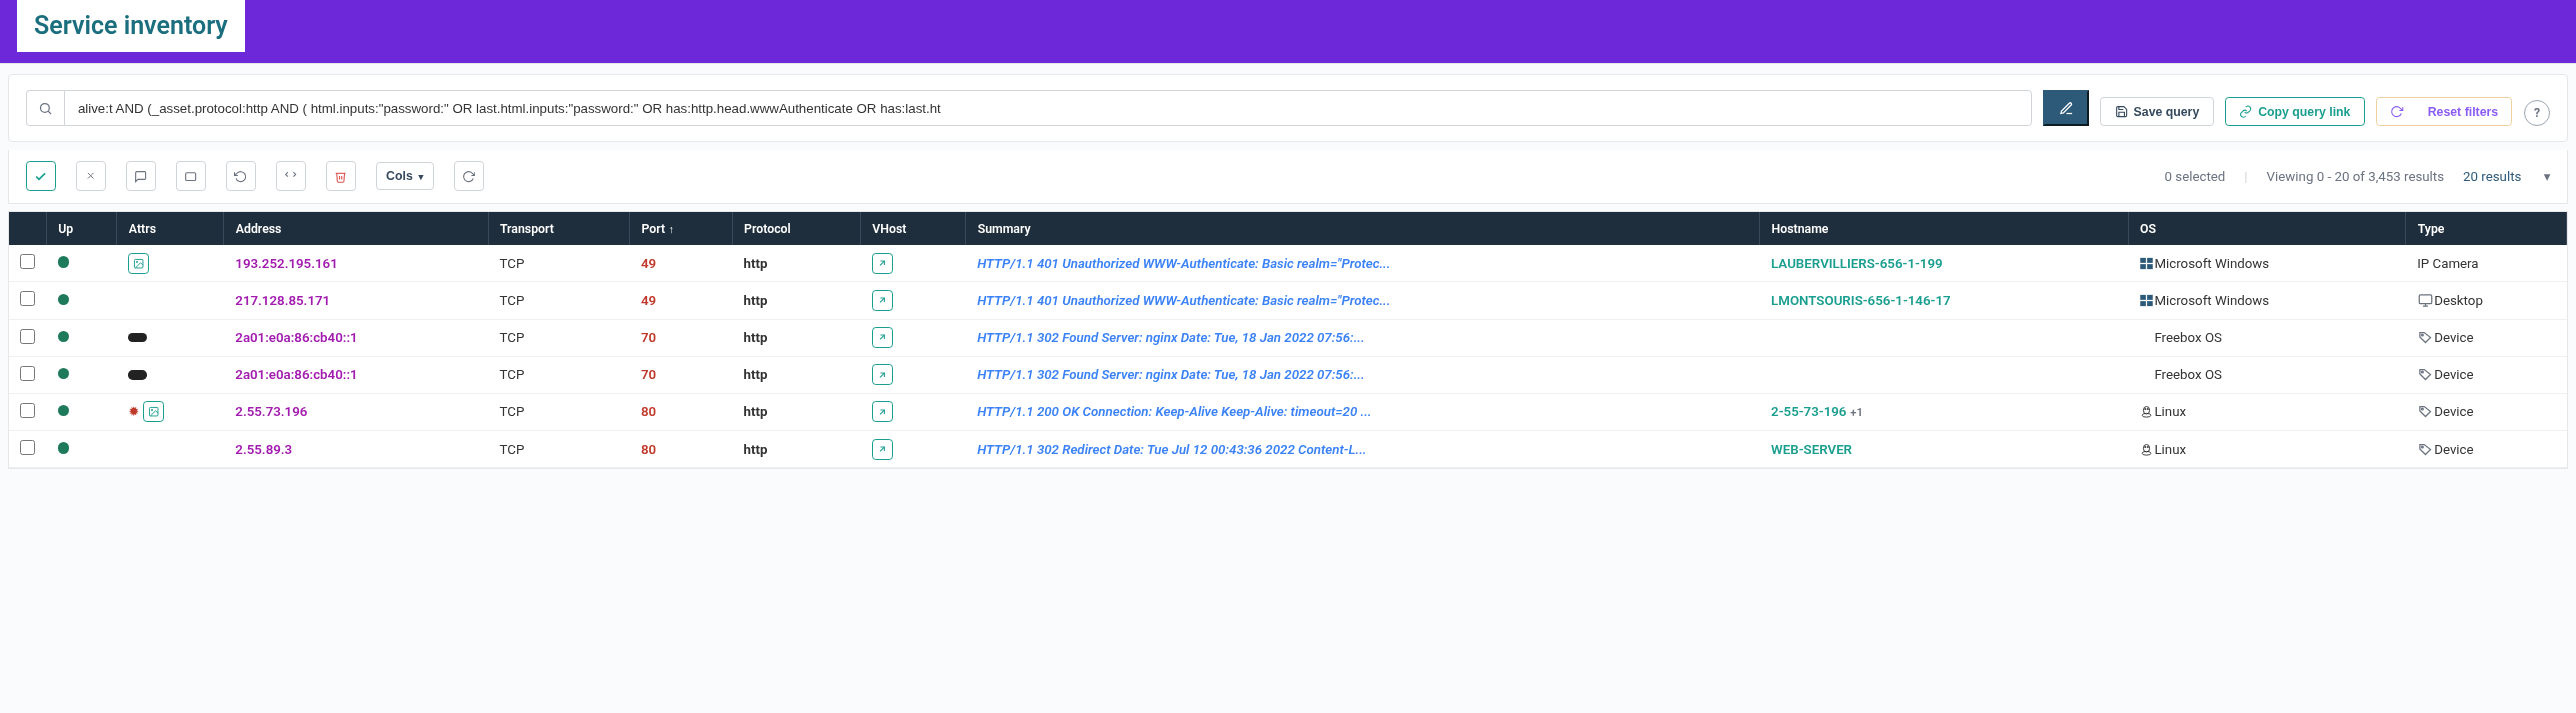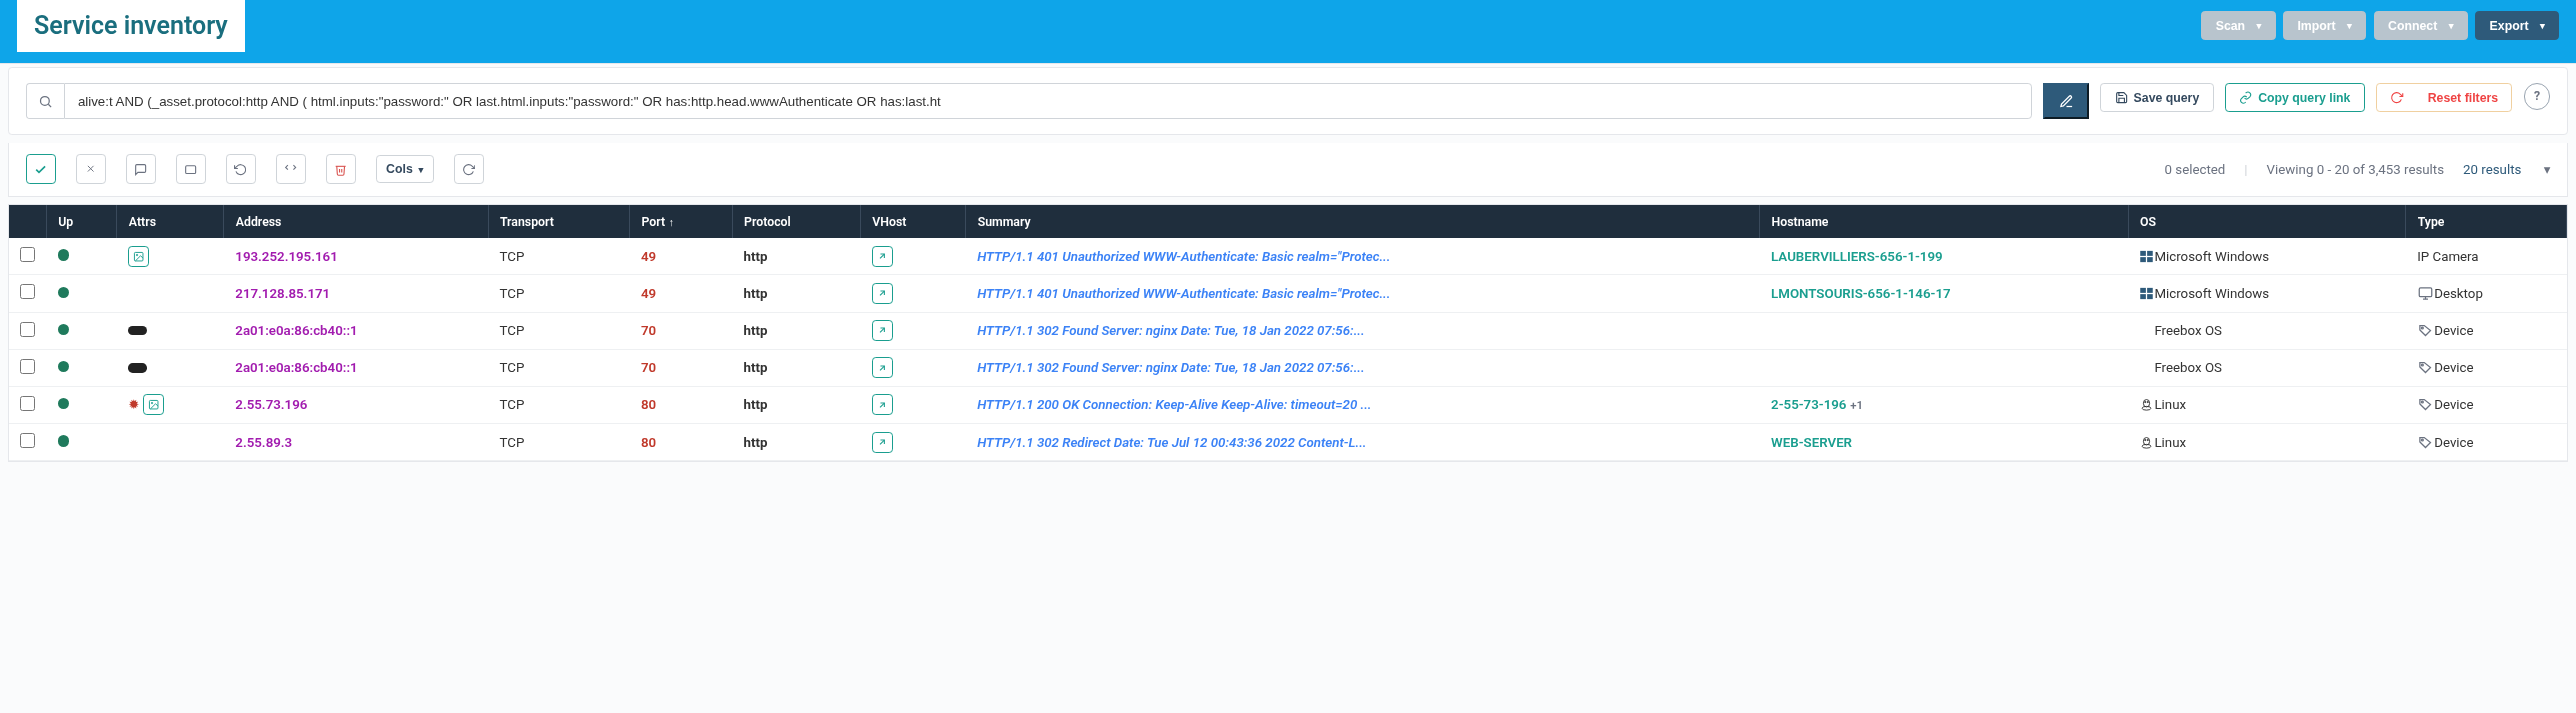--- a/index.html
+++ b/index.html
@@ -1,27 +1,27 @@
 <!DOCTYPE html>
 <html style="font-size:15px"><head>
 <meta charset="utf-8">
 <style>
 * { box-sizing: border-box; margin: 0; padding: 0; }
 body { font-family: -apple-system, BlinkMacSystemFont, "Segoe UI", Roboto, Arial, sans-serif; font-size: 13.3px; background: #fafbfc; color: #333; }
 .page-title { font-size: 25px; font-weight: 600; color: #1a6e7e; padding: 11.4px 17px; background: #fff; }
-.header-bar { display: flex; justify-content: space-between; align-items: center; background: #0ea5e9; padding: 0 17px 11.4px; border-bottom: 0.9px solid #e5e7eb; }
+.header-bar { display: flex; justify-content: space-between; align-items: center; background: #6d28d9; padding: 0 17px 11.4px; border-bottom: 0.9px solid #e5e7eb; }
 .header-actions { display: flex; gap: 7.6px; }
 .btn { display: inline-flex; align-items: center; gap: 5.7px; padding: 6.6px 13.3px; border: 0.9px solid #cfd4d9; border-radius: 3.8px; background: #fff; cursor: pointer; font-size: 12.3px; font-weight: 600; color: #34495e; }
 .btn-muted { background: #b8c4cd; color: #fff; border-color: #b8c4cd; }
 .btn-primary { background: #2e5a7a; color: #fff; border-color: #2e5a7a; }
 .btn-teal { color: #1a9e8f; border-color: #1a9e8f; }
-.btn-warn { color: #ef4444; border-color: #f0d0a0; gap: 24px; }
+.btn-warn { color: #8b5cf6; border-color: #f0d0a0; gap: 24px; }
 .btn-blue { background: #2e5a7a; color: #fff; border-color: #2e5a7a; padding: 8.5px 13.3px; }
 .caret::after { content: "▾"; margin-left: 5.7px; font-size: 9.5px; }
-.search-row { display: flex; align-items: flex-start; gap: 11.4px; padding: 15px 17px; background: #fff; margin-top: 3px; border: 0.9px solid #e5e7eb; border-radius: 3.8px; margin-left: 7.6px; margin-right: 7.6px; }
+.search-row { display: flex; align-items: flex-end; gap: 11.4px; padding: 15px 17px; background: #fff; margin-top: 10px; border: 0.9px solid #e5e7eb; border-radius: 3.8px; margin-left: 7.6px; margin-right: 7.6px; }
 .search-group { flex: 1; display: flex; align-items: stretch; }
 .search-icon-box { width: 38px; display: flex; align-items: center; justify-content: center; border: 0.9px solid #d0d4d9; border-right: none; border-radius: 3.8px 0 0 3.8px; color: #6b7280; }
 .search-input { flex: 1; border: 0.9px solid #d0d4d9; border-radius: 0 3.8px 3.8px 0; padding: 9.5px 13.3px; font-size: 13.3px; color: #333; outline: none; }
 .help-circle { width: 26.6px; height: 26.6px; border: 1.9px solid #9aa5b1; border-radius: 50%; display: flex; align-items: center; justify-content: center; color: #6b7280; font-weight: bold; cursor: pointer; font-size: 12.3px; }
 .toolbar-row { display: flex; justify-content: space-between; align-items: center; padding: 11.4px 17px; background: #fff; margin: 7.6px; border: 0.9px solid #e5e7eb; border-top: none; }
 .toolbar-left { display: flex; gap: 20px; align-items: center; }
 .icon-btn { width: 30px; height: 30px; border: 0.9px solid #cfd4d9; border-radius: 3.8px; display: flex; align-items: center; justify-content: center; background: #fff; cursor: pointer; color: #6b7280; }
 .icon-btn.teal { border-color: #1a9e8f; color: #1a9e8f; }
 .icon-btn.danger { color: #d9534f; }
 .cols-btn { padding: 5.7px 9.5px; border: 0.9px solid #cfd4d9; border-radius: 3.8px; background: #fff; cursor: pointer; font-size: 12.3px; font-weight: 600; color: #34495e; }
@@ -48,26 +48,20 @@
 .attr-icon { width: 21px; height: 21px; border: 0.9px solid #1a9e8f; border-radius: 3.8px; display: inline-flex; align-items: center; justify-content: center; color: #1a9e8f; font-size: 11.4px; }
 .attr-pill { width: 19px; height: 9.5px; background: #222; border-radius: 4.7px; display: inline-block; }
 .attr-red { color: #c0392b; font-size: 13.3px; }
 svg { display: block; }
 </style>
 </head>
 <body>
 
 <div class="header-bar">
   <h1 class="page-title">Service inventory</h1>
-  <div class="header-actions">
-    <button class="btn btn-muted caret">Scan</button>
-    <button class="btn btn-muted caret">Import</button>
-    <button class="btn btn-muted caret">Connect</button>
-    <button class="btn btn-primary caret">Export</button>
-  </div>
 </div>
 
 <div class="search-row">
   <div class="search-group">
     <div class="search-icon-box">
       <svg width="15" height="15" viewBox="0 0 24 24" fill="none" stroke="currentColor" stroke-width="2">
           <circle cx="11" cy="11" r="7"></circle>
           <line x1="21" y1="21" x2="16.5" y2="16.5"></line>
         </svg>
     </div>

